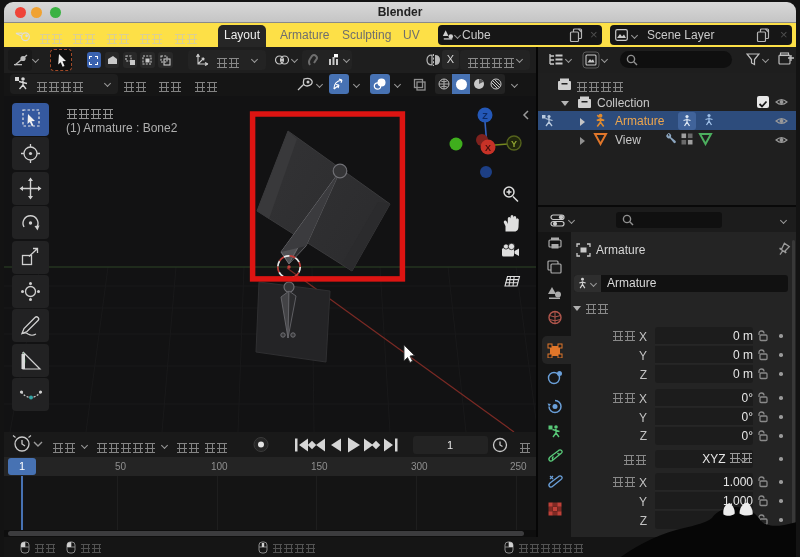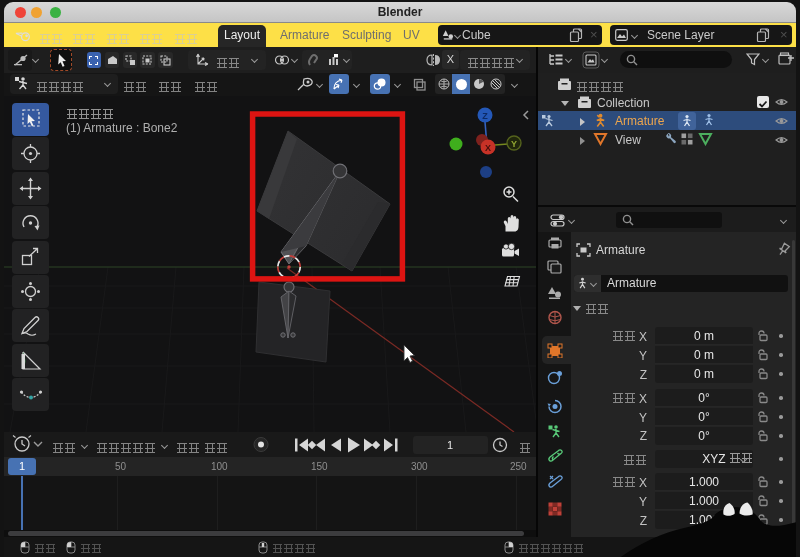--- a/index.html
+++ b/index.html
@@ -30,21 +30,21 @@
 #track{position:absolute;left:0;top:474px;width:532px;height:54px;background:#141414}
 #tscroll{position:absolute;left:0;top:528px;width:532px;height:7px;background:#0e0e0e}
 #status{position:absolute;left:0;top:535px;width:792px;height:20px;background:#151515;color:#909090;font-size:11px}
 
 #rsep{position:absolute;left:532px;top:45px;width:2px;height:510px;background:#060606}
 #olh{position:absolute;left:534px;top:45px;width:258px;height:26px;background:#1e1e1e}
 #outl{position:absolute;left:534px;top:71px;width:258px;height:132px;background:#1f1f1f}
 #prh{position:absolute;left:534px;top:203px;width:258px;height:27px;background:#1c1c1c;border-top:2px solid #090909}
 #tabs{position:absolute;left:534px;top:230px;width:33px;height:325px;background:#151515}
 #props{position:absolute;left:567px;top:230px;width:225px;height:325px;background:#242424;font-size:12px;color:#c9c9c9}
-.f{position:absolute;background:#1c1c1c;color:#e6e6e6;text-align:center;font-size:12px}
+.f{position:absolute;background:#1c1c1c;color:#e6e6e6;text-align:right;font-size:12px}
 .lbl{position:absolute;text-align:right;color:#c3c3c3;font-size:12px}
 .dot{position:absolute;width:3.5px;height:3.5px;border-radius:50%;background:#9a9a9a}
 .btn{position:absolute;background:#282828;border-radius:3px}
 .tb{position:absolute;left:8px;width:37px;height:33px;background:#222223;border-radius:4px}
 </style></head>
 <body>
 <svg width="0" height="0" style="position:absolute">
     <defs>
 <g id="eye">
         <path d="M1,5.5 Q6,1 11,5.5 Q6,10 1,5.5 Z" fill="none" stroke="#999" stroke-width="1.2"></path>

